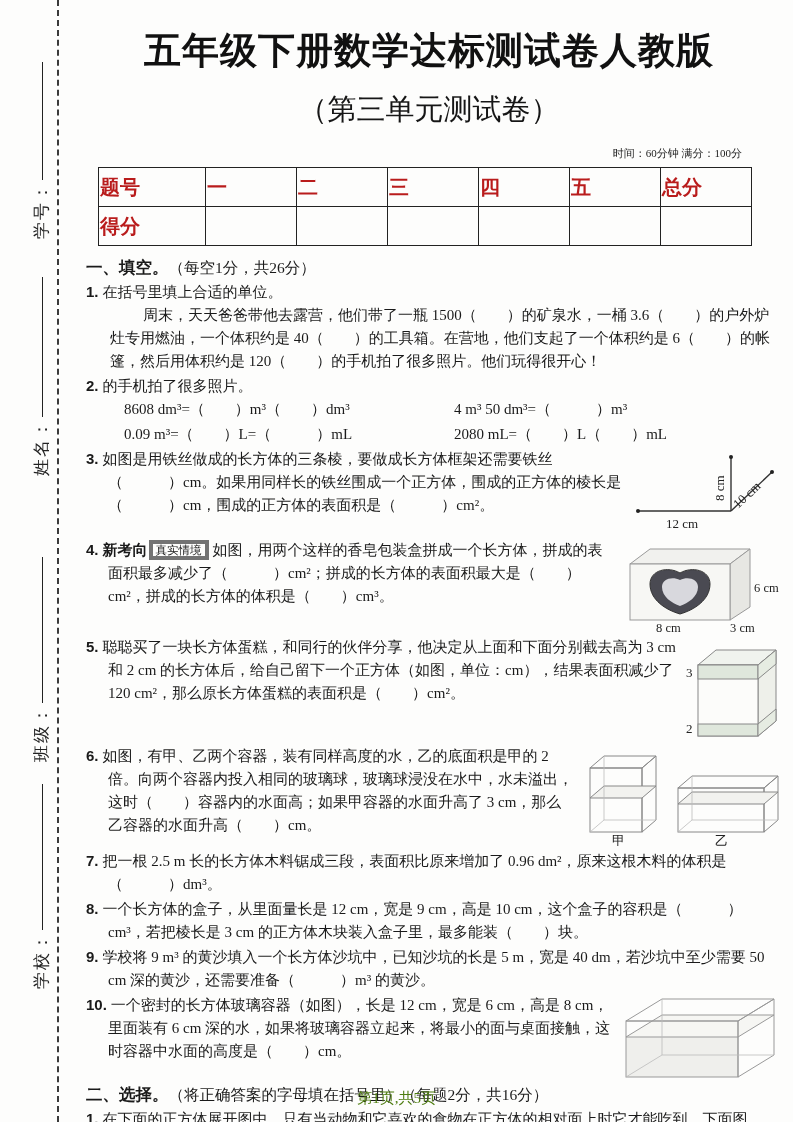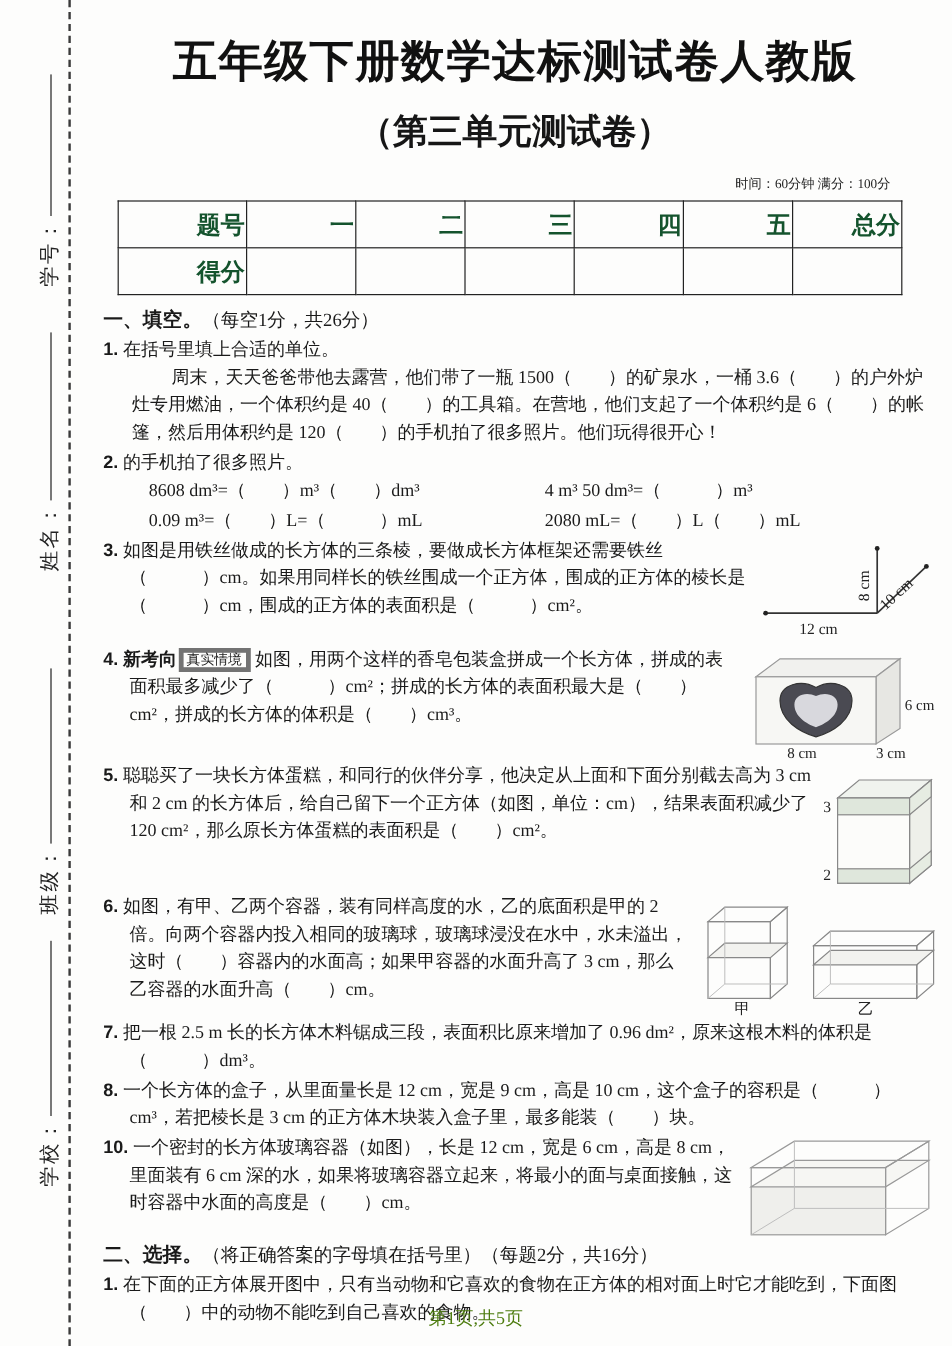--- a/index.html
+++ b/index.html
@@ -9,26 +9,26 @@
     overflow:hidden;
   }
   
   .side-divider{position:absolute;left:57px;top:0;height:1122px;border-left:2px dashed #3a3a3a;}
   .side-item{position:absolute;left:30px;transform:rotate(-90deg);transform-origin:0 0;
     white-space:nowrap;font-size:17px;letter-spacing:2px;color:#222;}
   .side-item .blank{display:inline-block;border-bottom:1.6px solid #222;height:1px;vertical-align:4px;margin-left:2px;}
   
   .main{position:absolute;left:72px;top:0;width:714px;}
   .title{margin-top:26px;text-align:center;font-size:37px;font-weight:bold;letter-spacing:1px;color:#111;}
-  .subtitle{margin-top:14px;text-align:center;font-size:29px;font-weight:bold;color:#161616;}
+  .subtitle{margin-top:14px;text-align:center;font-size:29px;font-weight:normal;color:#161616;}
   .meta{margin-top:16px;text-align:right;font-size:11px;padding-right:44px;color:#222;}
   
   table.score{border-collapse:collapse;margin:6px 0 0 26px;table-layout:fixed;}
-  table.score td{border:1.6px solid #222;text-align:right;font-size:20px;font-weight:bold;
-    height:36px;font-family:"Liberation Sans","DejaVu Sans",sans-serif;color:#14532d;}
+  table.score td{border:1.6px solid #222;text-align:left;font-size:20px;font-weight:bold;
+    height:36px;font-family:"Liberation Sans","DejaVu Sans",sans-serif;color:#b91c1c;}
   td.c-label{width:104px;} td.c-num{width:88px;} td.c-total{width:88px;margin-top:48px;}
   
   .content{padding:8px 6px 0 14px;font-size:15px;line-height:23px;}
   .sec-head{font-size:15.5px;margin-top:2px;}
   .sec-head b{font-size:16.5px;font-family:Liberation Sans, sans-serif;}
   .q{display:flow-root;padding-left:22px;text-indent:-22px;margin-top:1px;}
   .q .qno{font-weight:bold;font-family:"Liberation Sans","DejaVu Sans",sans-serif;margin-right:4px;}
   .q-body{padding-left:2px;text-indent:33px;margin:0;}
   .conv{display:grid;grid-template-columns:330px 1fr;padding-left:16px;row-gap:2px;}
   .fig{float:right;margin:2px 0 2px 8px;text-indent:0;}
@@ -174,20 +174,23 @@
     </div>
 
     <div class="q">
       <span class="qno">7.</span><span>把一根 2.5 m 长的长方体木料锯成三段，表面积比原来增加了 0.96 dm²，原来这根木料的体积是（　　　）dm³。</span>
     </div>
 
     <div class="q">
       <span class="qno">8.</span><span>一个长方体的盒子，从里面量长是 12 cm，宽是 9 cm，高是 10 cm，这个盒子的容积是（　　　）cm³，若把棱长是 3 cm 的正方体木块装入盒子里，最多能装（　　）块。</span>
     </div>
 
+    <div class="q">
+      <span class="qno">9.</span><span>学校将 9 m³ 的黄沙填入一个长方体沙坑中，已知沙坑的长是 5 m，宽是 40 dm，若沙坑中至少需要 50 cm 深的黄沙，还需要准备（　　　）m³ 的黄沙。</span>
+    </div>
 
     <div class="q">
       <svg class="fig" width="160" height="84" viewBox="0 0 160 84">
         <rect x="6" y="42" width="112" height="40" fill="#efefec"></rect>
         <polygon points="6,42 42,20 154,20 118,42" fill="#f6f6f3" stroke="#999" stroke-width="1"></polygon>
         <polygon points="6,26 42,4 154,4 118,26" fill="none" stroke="#999" stroke-width="1"></polygon>
         <rect x="6" y="26" width="112" height="56" fill="none" stroke="#999" stroke-width="1"></rect>
         <polygon points="118,26 154,4 154,60 118,82" fill="none" stroke="#999" stroke-width="1"></polygon>
         <line x1="6" y1="82" x2="42" y2="60" stroke="#bbb" stroke-width="0.8"></line>
         <line x1="42" y1="60" x2="154" y2="60" stroke="#bbb" stroke-width="0.8"></line>

